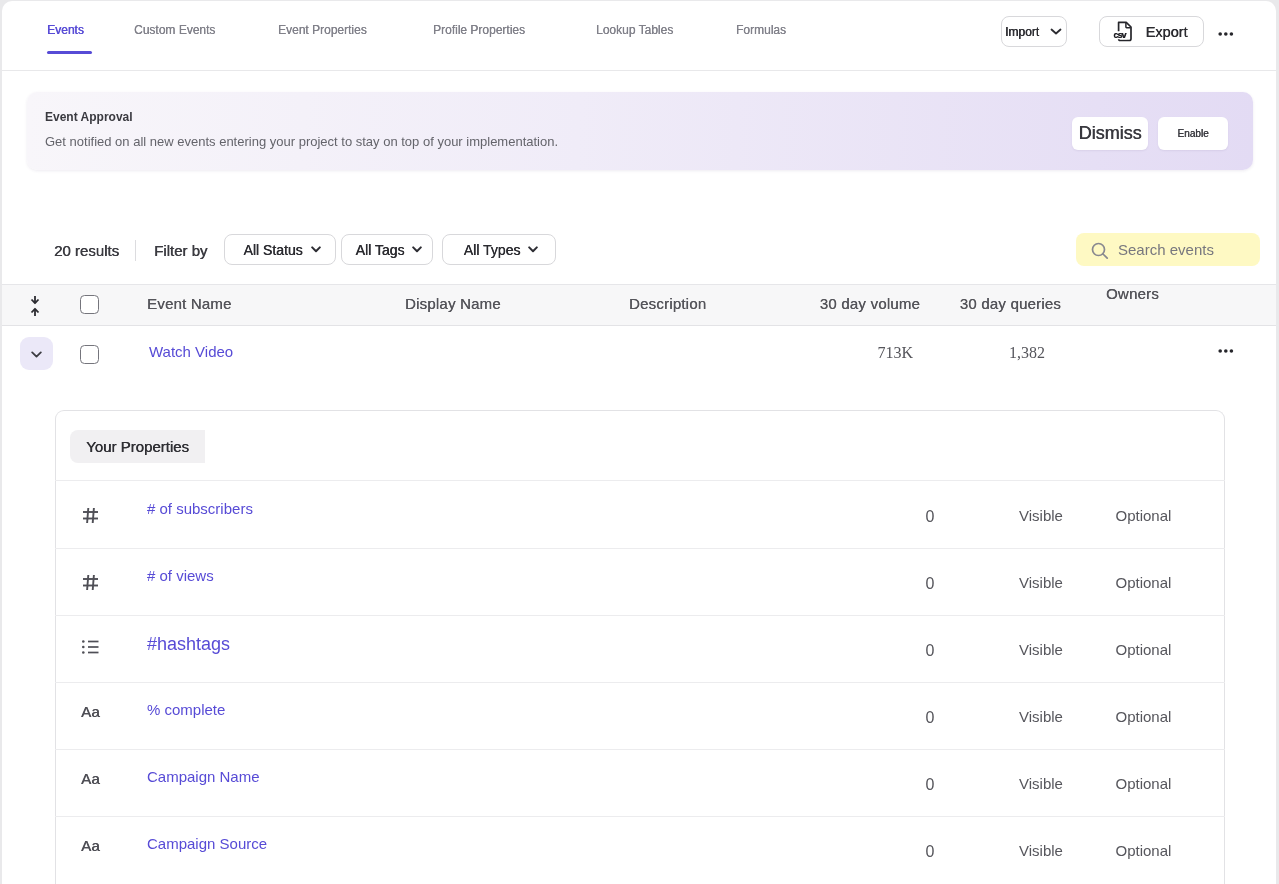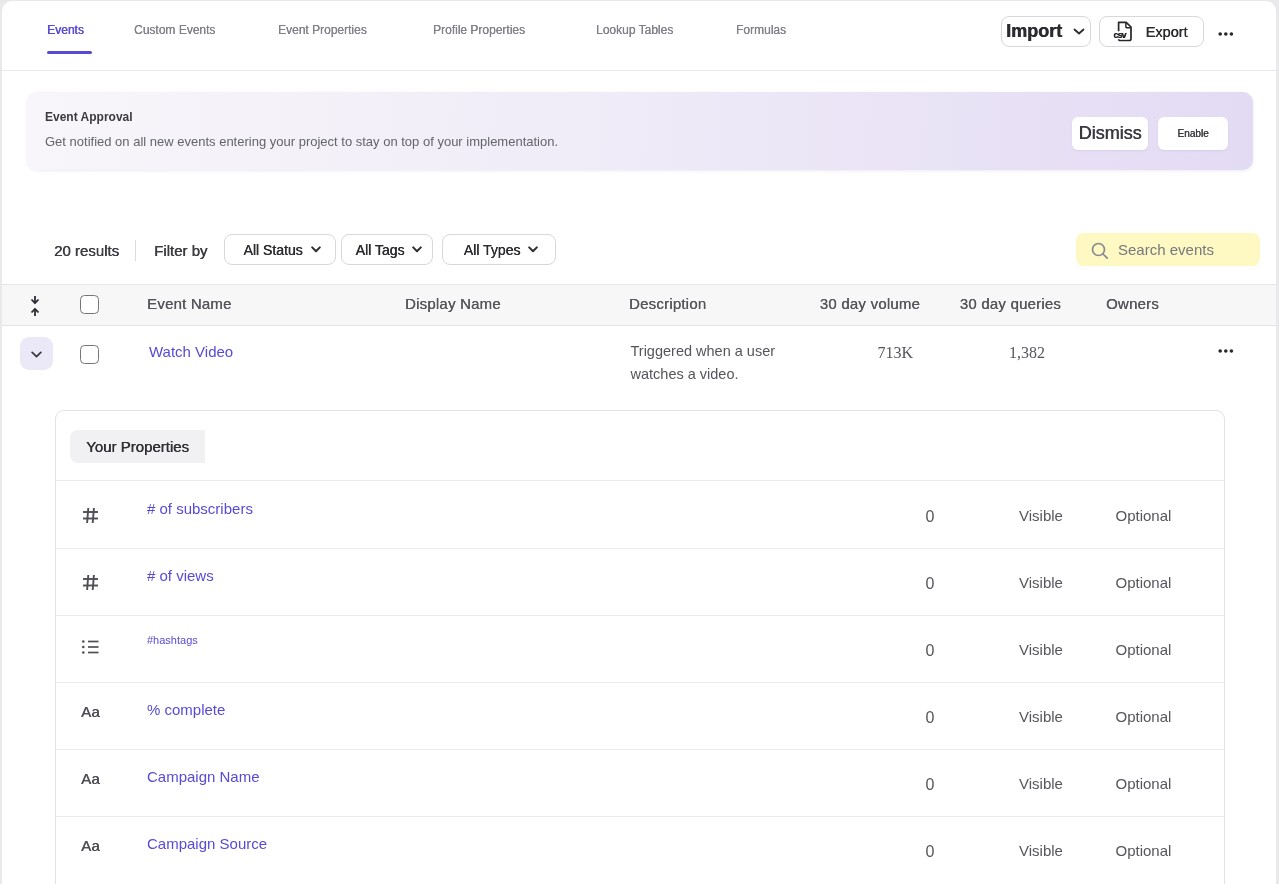--- a/index.html
+++ b/index.html
@@ -23,21 +23,21 @@
 
 <div class="abs" style="left:0;top:0;width:1274px;height:69px;border-bottom:1px solid #e8e8ea;"></div>
 <div class="abs tab active" style="left:45px;top:22px;">Events</div>
 <div class="abs" style="left:45px;top:49.5px;width:45px;height:3.5px;background:#574bd6;border-radius:2px;"></div>
 <div class="abs tab" style="left:132px;top:22px;">Custom Events</div>
 <div class="abs tab" style="left:276px;top:22px;">Event Properties</div>
 <div class="abs tab" style="left:431px;top:22px;">Profile Properties</div>
 <div class="abs tab" style="left:594px;top:22px;">Lookup Tables</div>
 <div class="abs tab" style="left:734px;top:22px;">Formulas</div>
 
-<div class="abs btn" style="left:999px;top:15px;width:90px;height:31px;font-size:18px;font-weight:bold;">Import
+<div class="abs btn" style="left:999px;top:15px;width:66px;height:31px;font-size:12px;">Import
   <svg width="13" height="8" viewBox="0 0 13 8" style="margin-left:11px;">
           <polyline points="1.5,1.5 6,5.5 10.5,1.5" fill="none" stroke="#2b2b30" stroke-width="1.8" stroke-linecap="round" stroke-linejoin="round"></polyline>
         </svg>
 </div>
 <div class="abs btn" style="left:1097px;top:15px;width:105px;height:31px;font-size:14.5px;">
   <svg width="21" height="21" viewBox="0 0 21 21" style="margin-left:-3px;margin-right:12px;">
     <path d="M5.6 1.4 h7.6 L18 6 V17.8 a1.7 1.7 0 0 1 -1.7 1.7 H7.3 a1.7 1.7 0 0 1 -1.7 -1.7 Z" fill="none" stroke="#26262b" stroke-width="1.7" stroke-linejoin="round"></path>
     <path d="M12.9 1.8 V6 a0.7 0.7 0 0 0 0.7 0.7 H17.6" fill="none" stroke="#26262b" stroke-width="1.5" stroke-linejoin="round"></path>
     <rect x="0" y="10.2" width="15" height="8" rx="1.4" fill="#fff"></rect>
     <text x="0.2" y="17.2" font-family="Liberation Mono" font-size="8.6" font-weight="bold" letter-spacing="-1.1" fill="#1e1e23">csv</text>
@@ -89,30 +89,29 @@
   <polyline points="4.5,4.5 8,8.2 11.5,4.5" fill="none" stroke="#2b2b30" stroke-width="1.8" stroke-linejoin="round"></polyline>
   <line x1="8" y1="21" x2="8" y2="14.5" stroke="#2b2b30" stroke-width="1.8"></line>
   <polyline points="4.5,17.5 8,13.8 11.5,17.5" fill="none" stroke="#2b2b30" stroke-width="1.8" stroke-linejoin="round"></polyline>
 </svg>
 <div class="abs cbx" style="left:78px;top:294px;width:19px;height:19px;"></div>
 <div class="abs hdr" style="left:145px;top:294px;">Event Name</div>
 <div class="abs hdr" style="left:403px;top:294px;">Display Name</div>
 <div class="abs hdr" style="left:627px;top:294px;">Description</div>
 <div class="abs hdr" style="right:356px;top:294px;">30 day volume</div>
 <div class="abs hdr" style="right:215px;top:294px;">30 day queries</div>
-<div class="abs hdr" style="left:1104px;top:294px;">Owners</div>
+<div class="abs hdr" style="left:1104px;top:284px;">Owners</div>
 
 <div class="abs" style="left:17.5px;top:335.5px;width:33px;height:33px;background:#ebe8f8;border-radius:9px;">
   <svg class="abs" style="left:11px;top:14.5px;" width="11" height="7" viewBox="0 0 11 7">
     <polyline points="1.2,1.4 5.5,5.6 9.8,1.4" fill="none" stroke="#3c3c42" stroke-width="1.8" stroke-linecap="round" stroke-linejoin="round"></polyline>
   </svg>
 </div>
 <div class="abs cbx" style="left:78px;top:343.5px;width:19px;height:19px;"></div>
 <div class="abs purple" style="left:147px;top:342px;font-size:15px;letter-spacing:0;">Watch Video</div>
-<div class="abs" style="left:628.5px;top:339px;width:175px;font-size:14.5px;color:#55555b;line-height:23.4px;">Triggered when a user watches a video.</div>
 <div class="abs mono" style="left:875.5px;top:342.5px;">713K</div>
 <div class="abs mono" style="left:1007px;top:342.5px;">1,382</div>
 <svg class="abs" style="left:1214px;top:343.5px;" width="22" height="12" viewBox="0 0 22 12">
   <circle cx="4.2" cy="6" r="1.8" fill="#26262b"></circle>
         <circle cx="9.8" cy="6" r="1.8" fill="#26262b"></circle>
         <circle cx="15.4" cy="6" r="1.8" fill="#26262b"></circle>
 </svg>
 
 <div class="abs" style="left:52.5px;top:408.5px;width:1170px;height:476px;box-sizing:border-box;border:1px solid #e2e2e5;border-bottom:none;border-radius:9px 9px 0 0;background:#fff;"></div>
 <div class="abs" style="left:68px;top:428.5px;width:135px;height:33px;background:#f1f0f2;border-radius:8px 0 0 8px;display:flex;align-items:center;justify-content:center;font-size:15px;color:#2f2f34;text-shadow:0.4px 0 0 currentColor;">Your Properties</div>
@@ -147,21 +146,21 @@
 <div class="abs" style="left:1113.5px;top:573px;font-size:15px;color:#56565c;">Optional</div>
 
 <svg class="abs" style="left:80px;top:637px;" width="17" height="16" viewBox="0 0 17 16">
   <rect x="0" y="2.2" width="2.6" height="2.6" rx="1.3" fill="#4f4f56"></rect>
   <rect x="0" y="7.7" width="2.6" height="2.6" rx="1.3" fill="#4f4f56"></rect>
   <rect x="0" y="13.2" width="2.6" height="2.6" rx="1.3" fill="#4f4f56"></rect>
   <line x1="6" y1="3.5" x2="16.5" y2="3.5" stroke="#4f4f56" stroke-width="1.7"></line>
   <line x1="6" y1="9" x2="16.5" y2="9" stroke="#4f4f56" stroke-width="1.7"></line>
   <line x1="6" y1="14.5" x2="16.5" y2="14.5" stroke="#4f4f56" stroke-width="1.7"></line>
 </svg>
-<div class="abs purple" style="left:145px;top:633px;font-size:11px;">#hashtags</div>
+<div class="abs purple" style="left:145px;top:633px;font-size:18px;">#hashtags</div>
 <div class="abs" style="left:923.4px;top:641px;font-size:16px;color:#55555b;">0</div>
 <div class="abs" style="left:1017px;top:640px;font-size:15px;color:#56565c;">Visible</div>
 <div class="abs" style="left:1113.5px;top:640px;font-size:15px;color:#56565c;">Optional</div>
 
 <div class="abs" style="left:79px;top:701.5px;font-size:15px;color:#4f4f56;letter-spacing:.3px;text-shadow:0.55px 0 0 currentColor;">Aa</div>
 <div class="abs purple" style="left:145px;top:700px;font-size:15px;">% complete</div>
 <div class="abs" style="left:923.4px;top:708px;font-size:16px;color:#55555b;">0</div>
 <div class="abs" style="left:1017px;top:707px;font-size:15px;color:#56565c;">Visible</div>
 <div class="abs" style="left:1113.5px;top:707px;font-size:15px;color:#56565c;">Optional</div>
 

